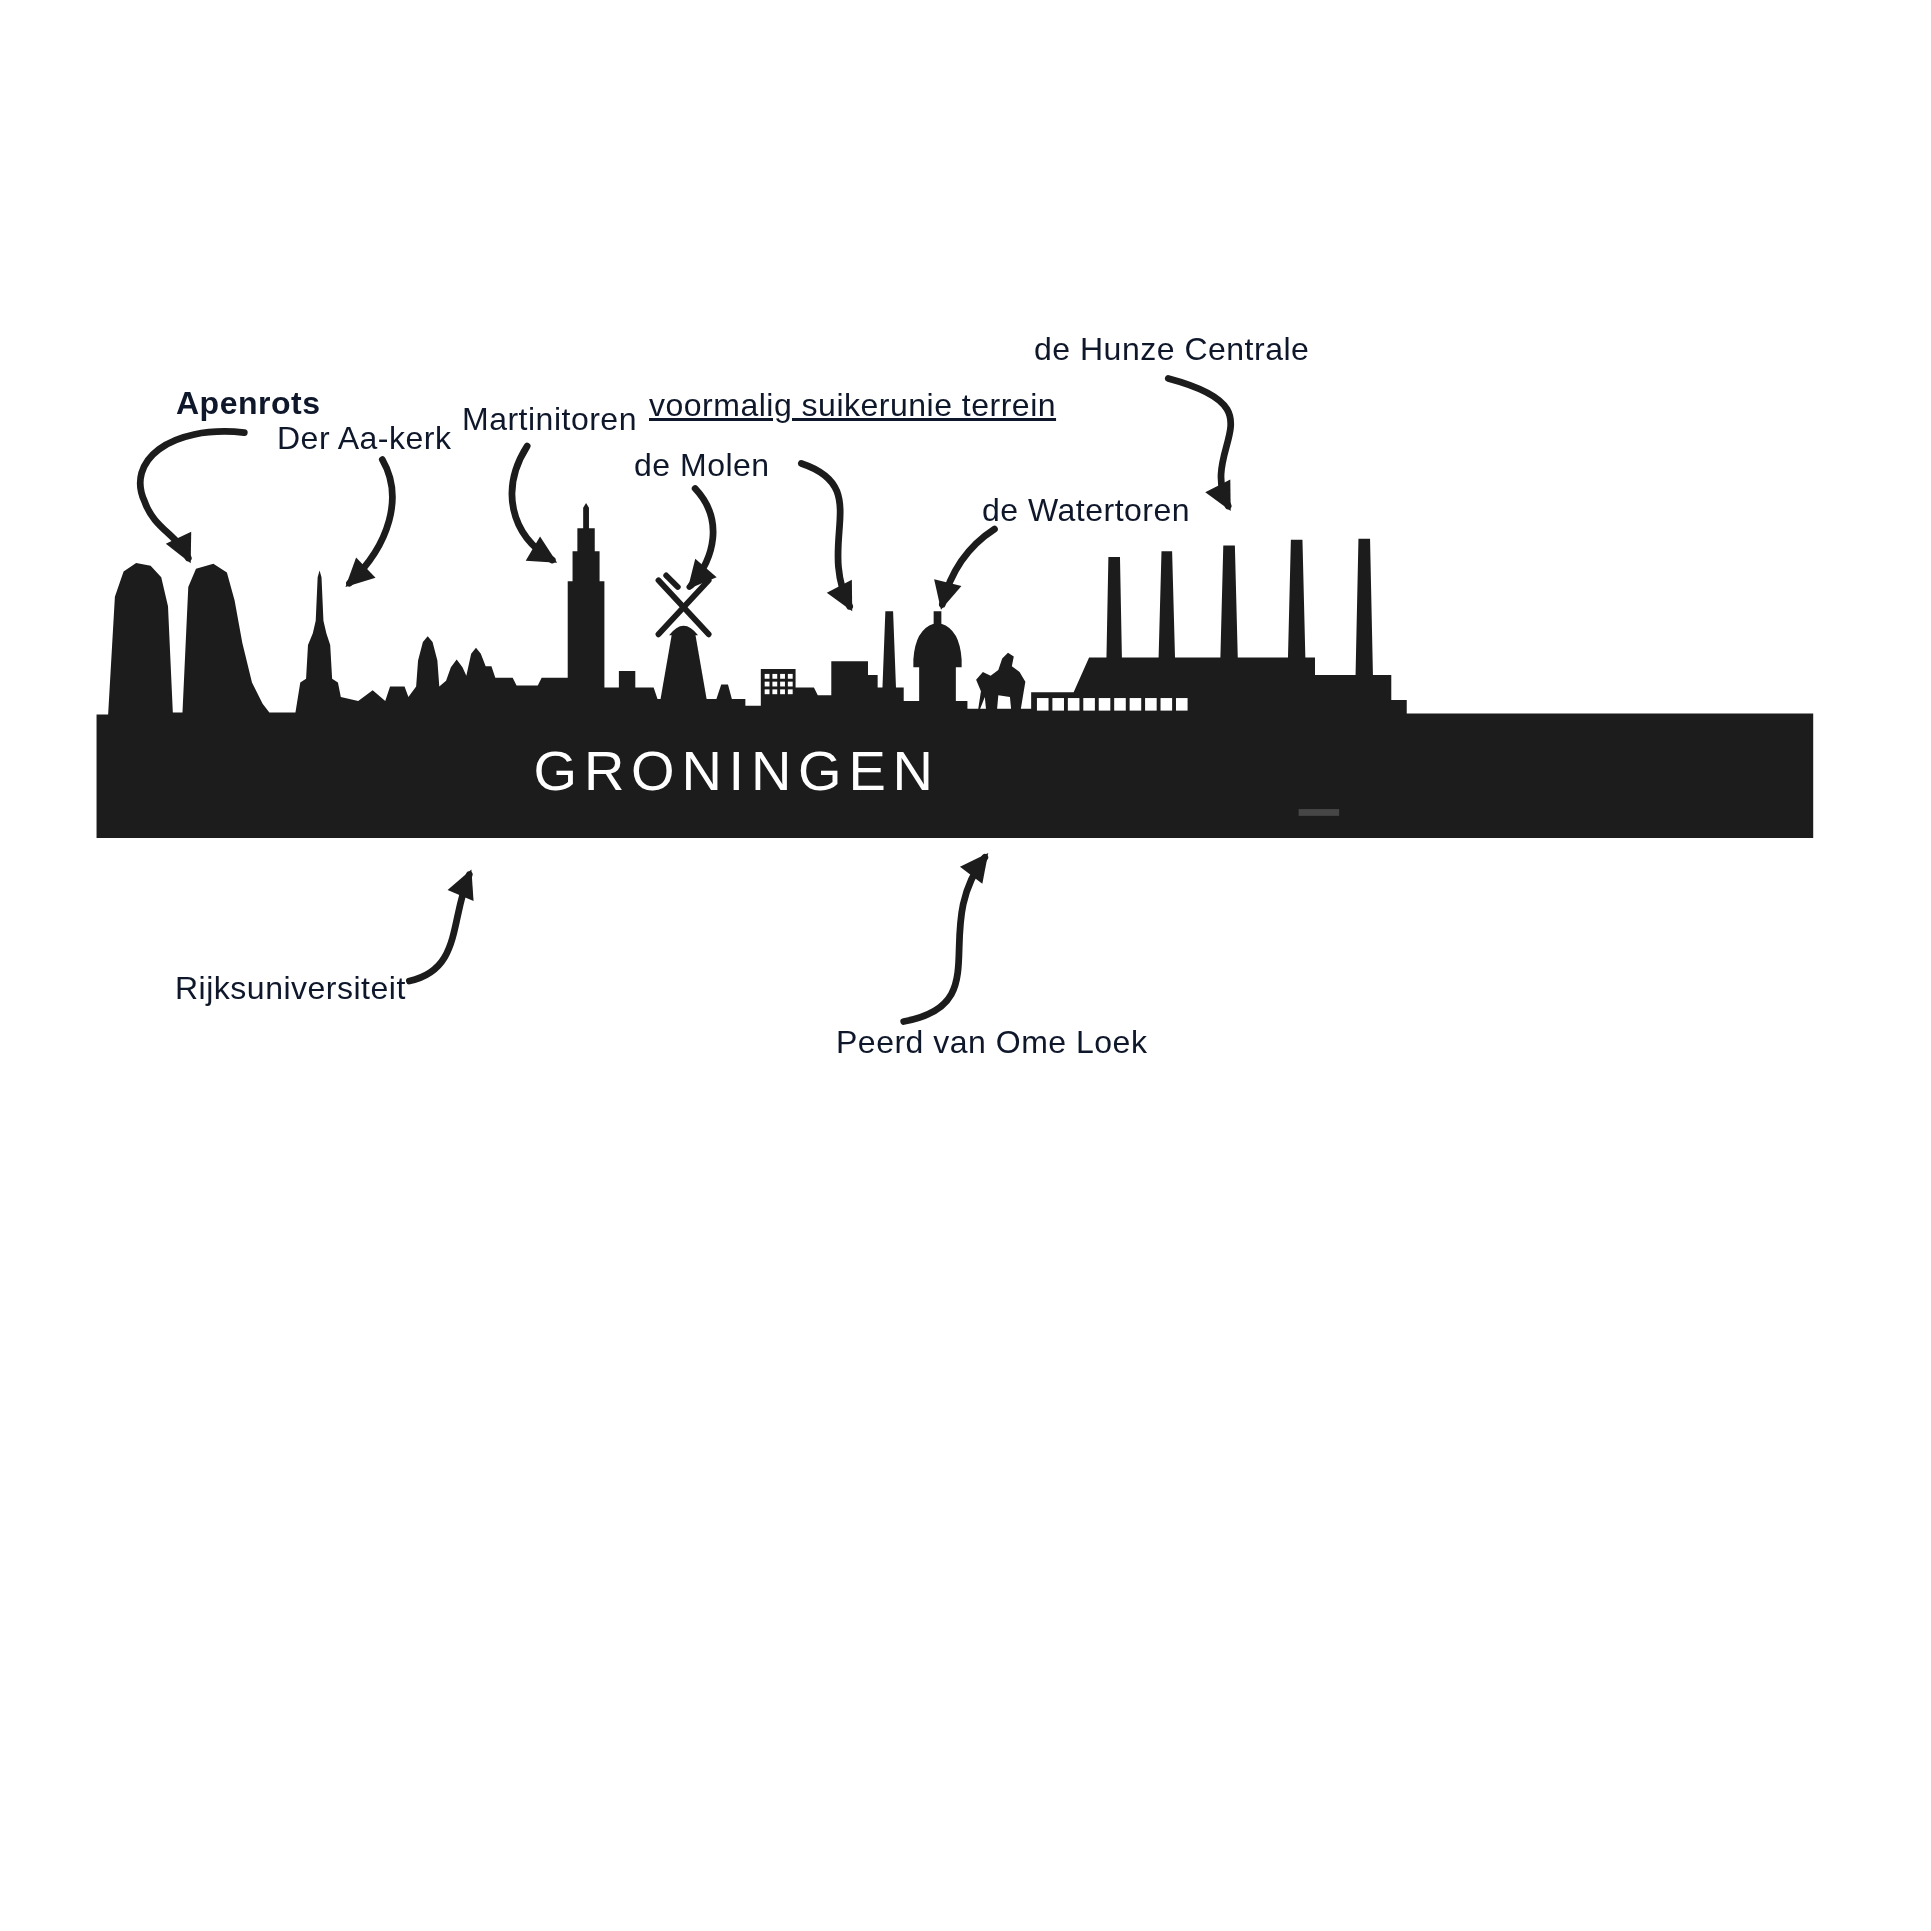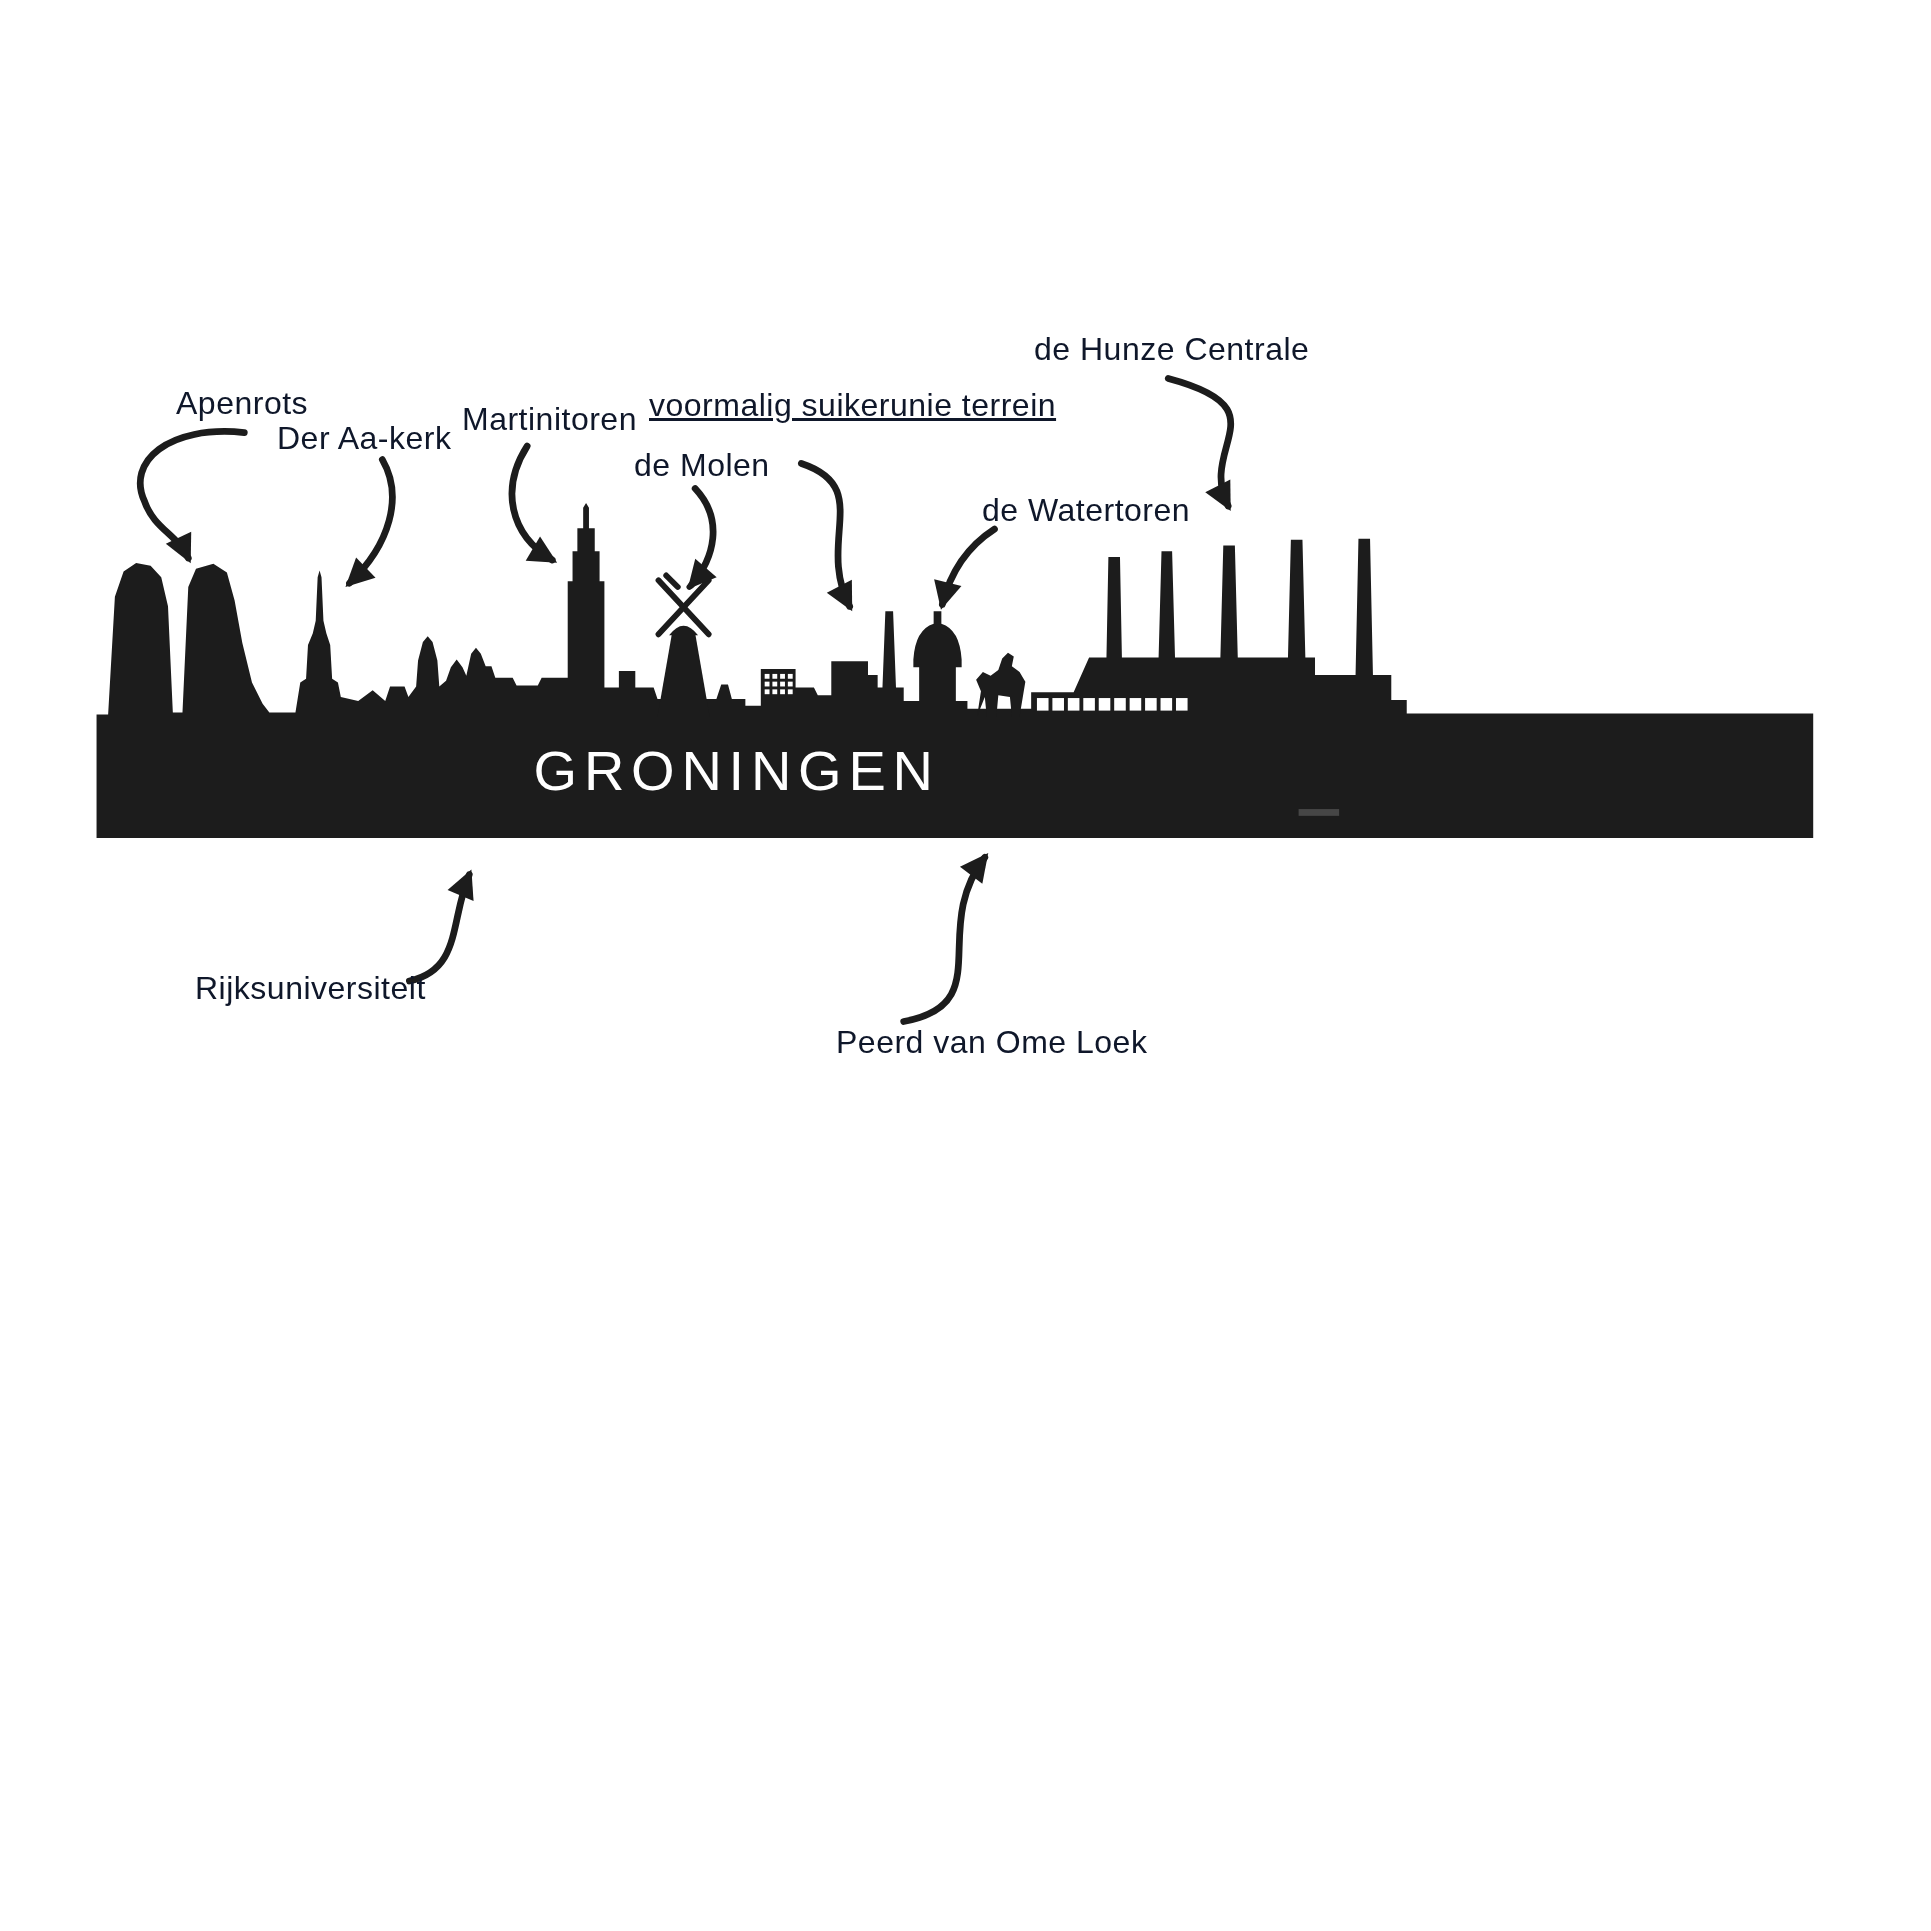--- a/index.html
+++ b/index.html
@@ -119,24 +119,24 @@
       <path marker-end="url(#ah)" d="M 546 462 C 518 506 528 554 572 580"></path>
       <path marker-end="url(#ah)" d="M 720 506 C 750 538 740 578 716 606"></path>
       <path marker-end="url(#ah)" d="M 830 480 C 905 505 845 560 880 628"></path>
       <path marker-end="url(#ah)" d="M 1030 548 C 1002 566 984 594 976 626"></path>
       <path marker-end="url(#ah)" d="M 1210 392 C 1330 424 1240 462 1272 524"></path>
       <path marker-end="url(#ah)" d="M 424 1016 C 478 1004 466 954 486 906"></path>
       <path marker-end="url(#ah)" d="M 936 1058 C 1034 1040 962 964 1020 888"></path>
     </g>
   </svg>
 
-  <div class="landmark-label" style="left:176px; top:386px;">Apenrots</div>
+  <div class="landmark-label" style="left:176px; top:386px;font-weight:bold;">Apenrots</div>
   <div class="landmark-label" style="left:277px; top:421px;">Der Aa-kerk</div>
   <div class="landmark-label" style="left:462px; top:402px;text-align:center;">Martinitoren</div>
   <div class="landmark-label" style="left:649px; top:388px;text-decoration:underline;">voormalig suikerunie terrein</div>
   <div class="landmark-label" style="left:634px; top:448px;">de Molen</div>
   <div class="landmark-label" style="left:982px; top:485px;margin-top:8px;">de Watertoren</div>
   <div class="landmark-label" style="left:1034px; top:332px;">de Hunze Centrale</div>
-  <div class="landmark-label" style="left:175px; top:971px;margin-left:20px;">Rijksuniversiteit</div>
+  <div class="landmark-label" style="left:175px; top:971px;">Rijksuniversiteit</div>
   <div class="landmark-label" style="left:836px; top:1025px;">Peerd van Ome Loek</div>
 
 </div>
 
 
 </body></html>

